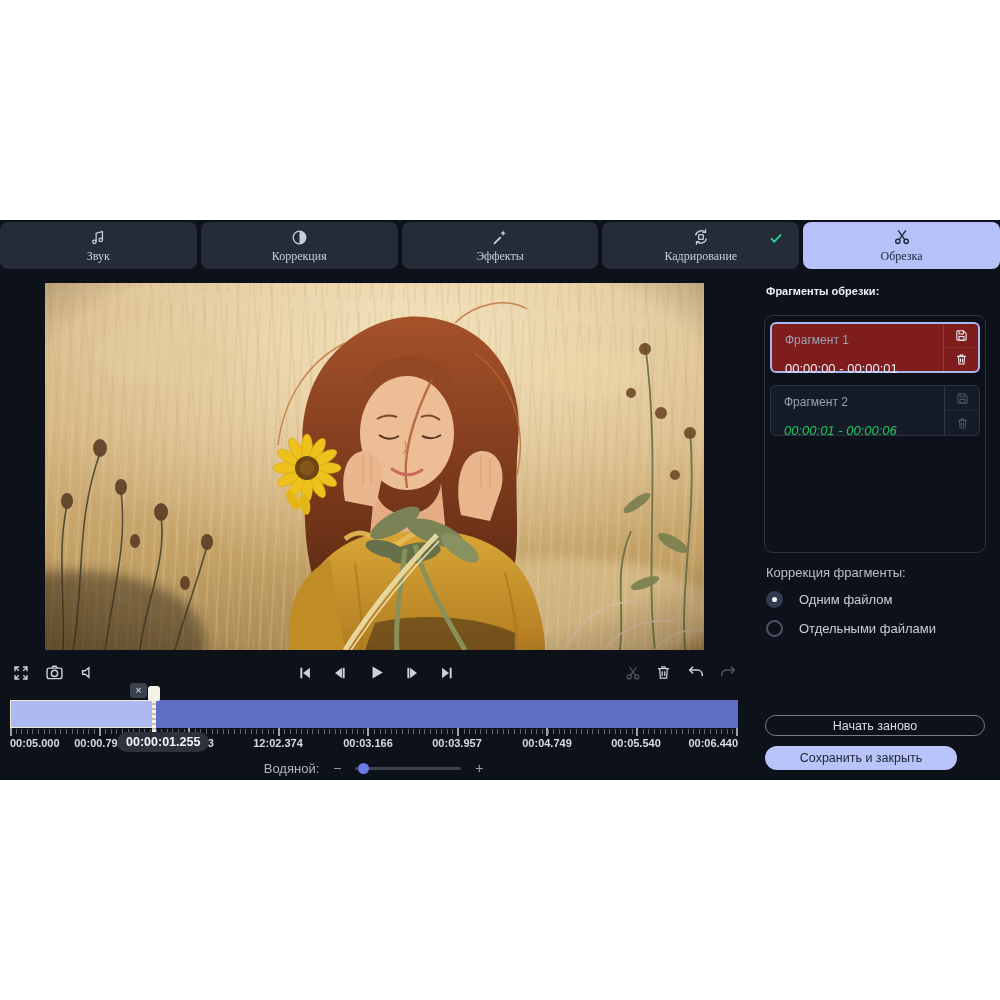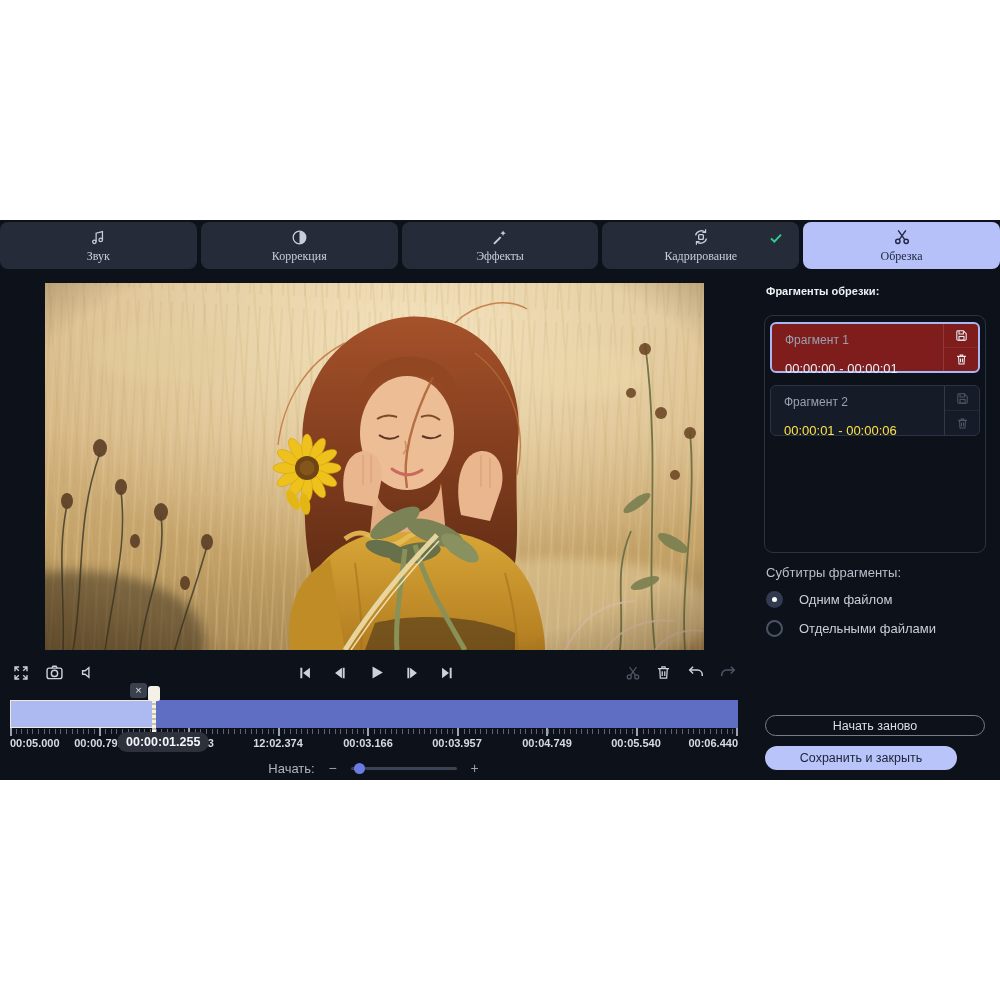--- a/index.html
+++ b/index.html
@@ -22,21 +22,21 @@
   
   .panel-title { position:absolute; left:766px; top:65px; font-size:11px; font-weight:bold; color:#eef1f6; }
   .frag-box { position:absolute; left:764px; top:95px; width:222px; height:238px; border:1px solid #2b3243; border-radius:9px; }
   .frag-card { position:absolute; left:5px; width:210px; height:51px; border:1px solid #2b3243; border-radius:6px; background:#161c27; }
   .frag-card.selected { border:2px solid #a9b7f2; background:#7f1d1d; }
   .frag-card .f-name { position:absolute; left:13px; top:9px; font-size:12px; color:#98a0b0; }
   .frag-card .f-range { position:absolute; left:13px; top:37px; font-size:13px; color:#e9edf4; }
   .frag-acts { position:absolute; right:0; top:0; bottom:0; width:35px; border-left:1px solid rgba(255,255,255,.13); display:flex; flex-direction:column; }
   .frag-btn { flex:1; display:flex; align-items:center; justify-content:center; color:#e9edf4; cursor:pointer; }
   .frag-btn + .frag-btn { border-top:1px solid rgba(255,255,255,.06); }
-  .frag-card.dim .f-range { color:#fde047; }
+  .frag-card.dim .f-range { color:#22c55e;font-style:italic; }
   .frag-card.dim .frag-btn { color:#4d5566; }
 
   .save-title { position:absolute; left:766px; top:345px; font-size:13px; color:#b9c0cd; }
   .radio-row { position:absolute; left:766px; display:flex; align-items:center; gap:16px; cursor:pointer; }
   .radio { width:17px; height:17px; border-radius:50%; position:relative; }
   .radio.checked { background:#313a4e; }
   .radio.checked::after { content:""; position:absolute; left:6px; top:6px; width:5px; height:5px; border-radius:50%; background:#ffffff; }
   .radio.unchecked { border:2px solid #4b5367; background:transparent; }
   .radio-lbl { font-size:13px; color:#c9cfda; }
 
@@ -321,21 +321,21 @@
         <div class="frag-btn">
           <svg width="15" height="15" viewBox="0 0 24 24" fill="none" stroke="currentColor" stroke-width="1.7">
                 <path d="M5 7h14M10 7V4.8h4V7M7.2 7l.8 12.2h8L16.8 7"></path>
                 <path d="M10.4 10.5v5.8M13.6 10.5v5.8"></path>
               </svg>
         </div>
       </div>
     </div>
   </div>
 
-  <div class="save-title">Субтитры фрагменты:</div>
+  <div class="save-title">Коррекция фрагменты:</div>
   <div class="radio-row" style="top:371px;">
     <span class="radio checked"></span>
     <span class="radio-lbl">Одним файлом</span>
   </div>
   <div class="radio-row" style="top:400px;text-align:center;">
     <span class="radio unchecked"></span>
     <span class="radio-lbl">Отдельными файлами</span>
   </div>
 
   <button class="btn-outline">Начать заново</button>
@@ -445,21 +445,21 @@
   <span class="tl-label tl-center" style="left:278px;">12:02.374</span>
   <span class="tl-label tl-center" style="left:368px;">00:03.166</span>
   <span class="tl-label tl-center" style="left:457px;">00:03.957</span>
   <span class="tl-label tl-center" style="left:547px;">00:04.749</span>
   <span class="tl-label tl-center" style="left:636px;">00:05.540</span>
   <span class="tl-label" style="right:262px;">00:06.440</span>
 
   <div class="time-badge">00:00:01.255</div>
 
   <div class="zoomrow">
-    <span class="zoom-lbl">Начать:</span>
+    <span class="zoom-lbl">Водяной:</span>
     <span class="zoom-sign">−</span>
     <span class="zoom-track">
       <span class="zoom-knob"></span>
     </span>
     <span class="zoom-sign">+</span>
   </div>
 
 </div>
 </div>
 

